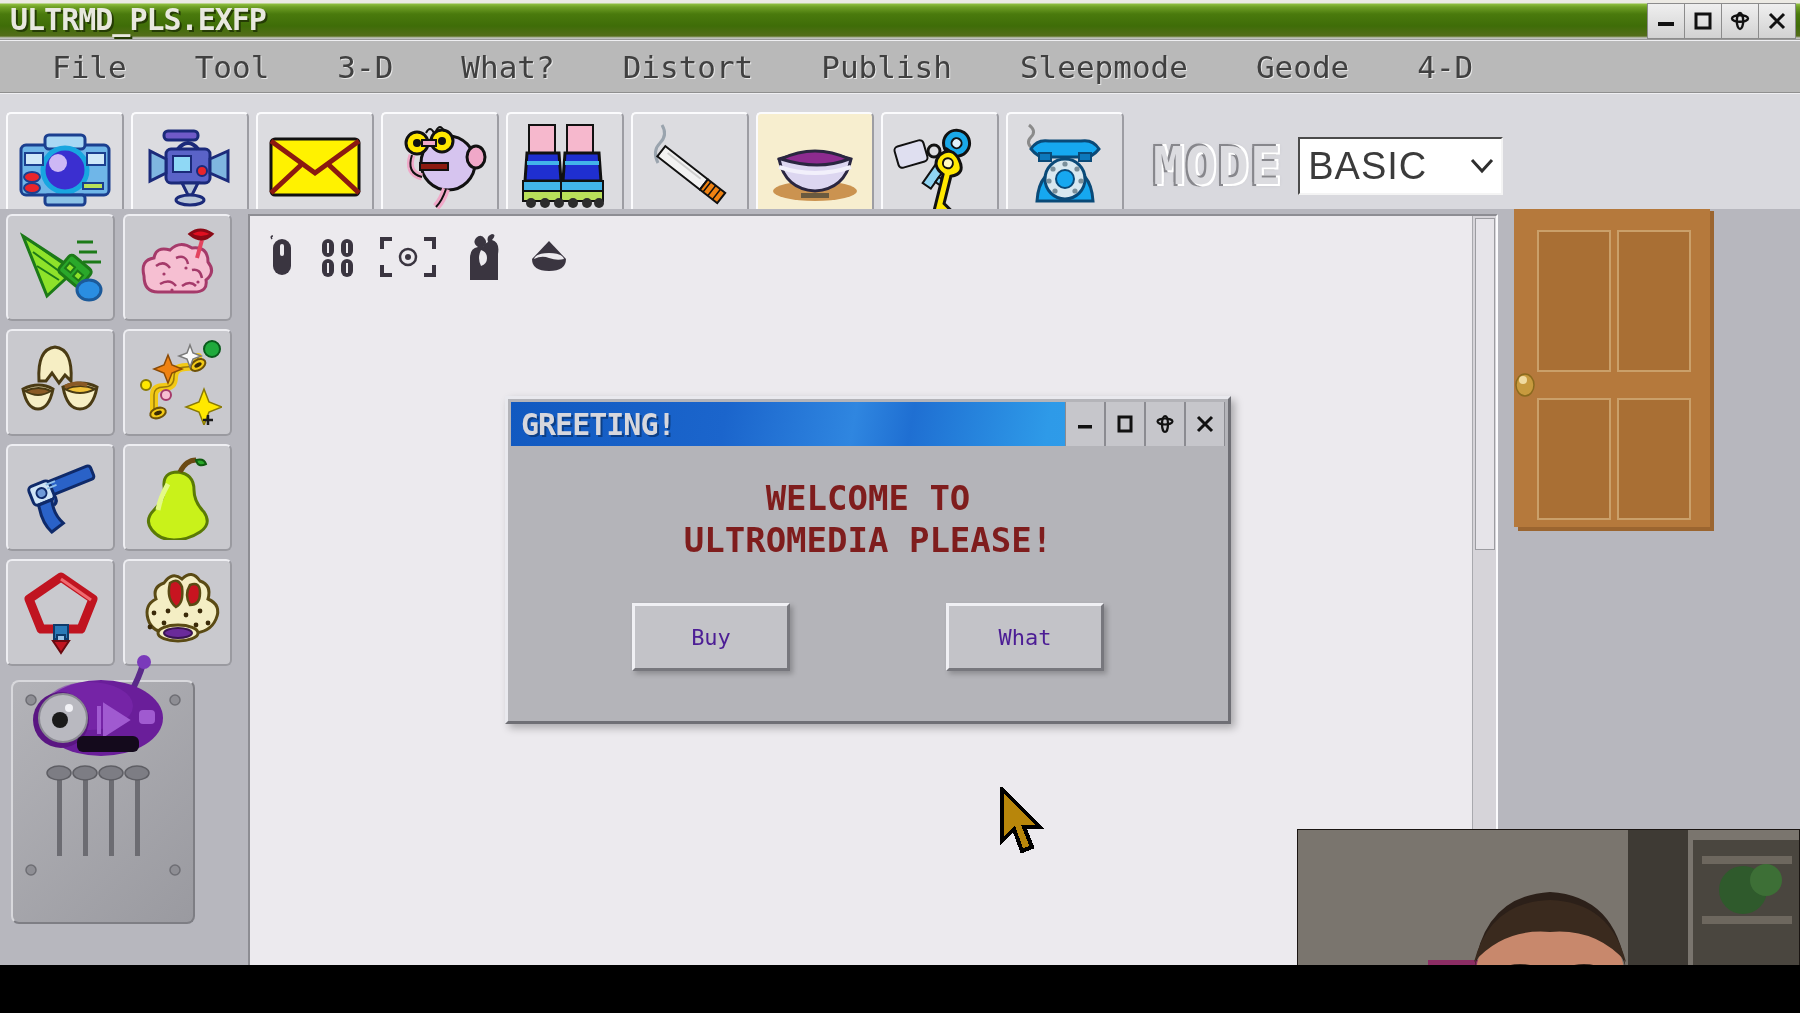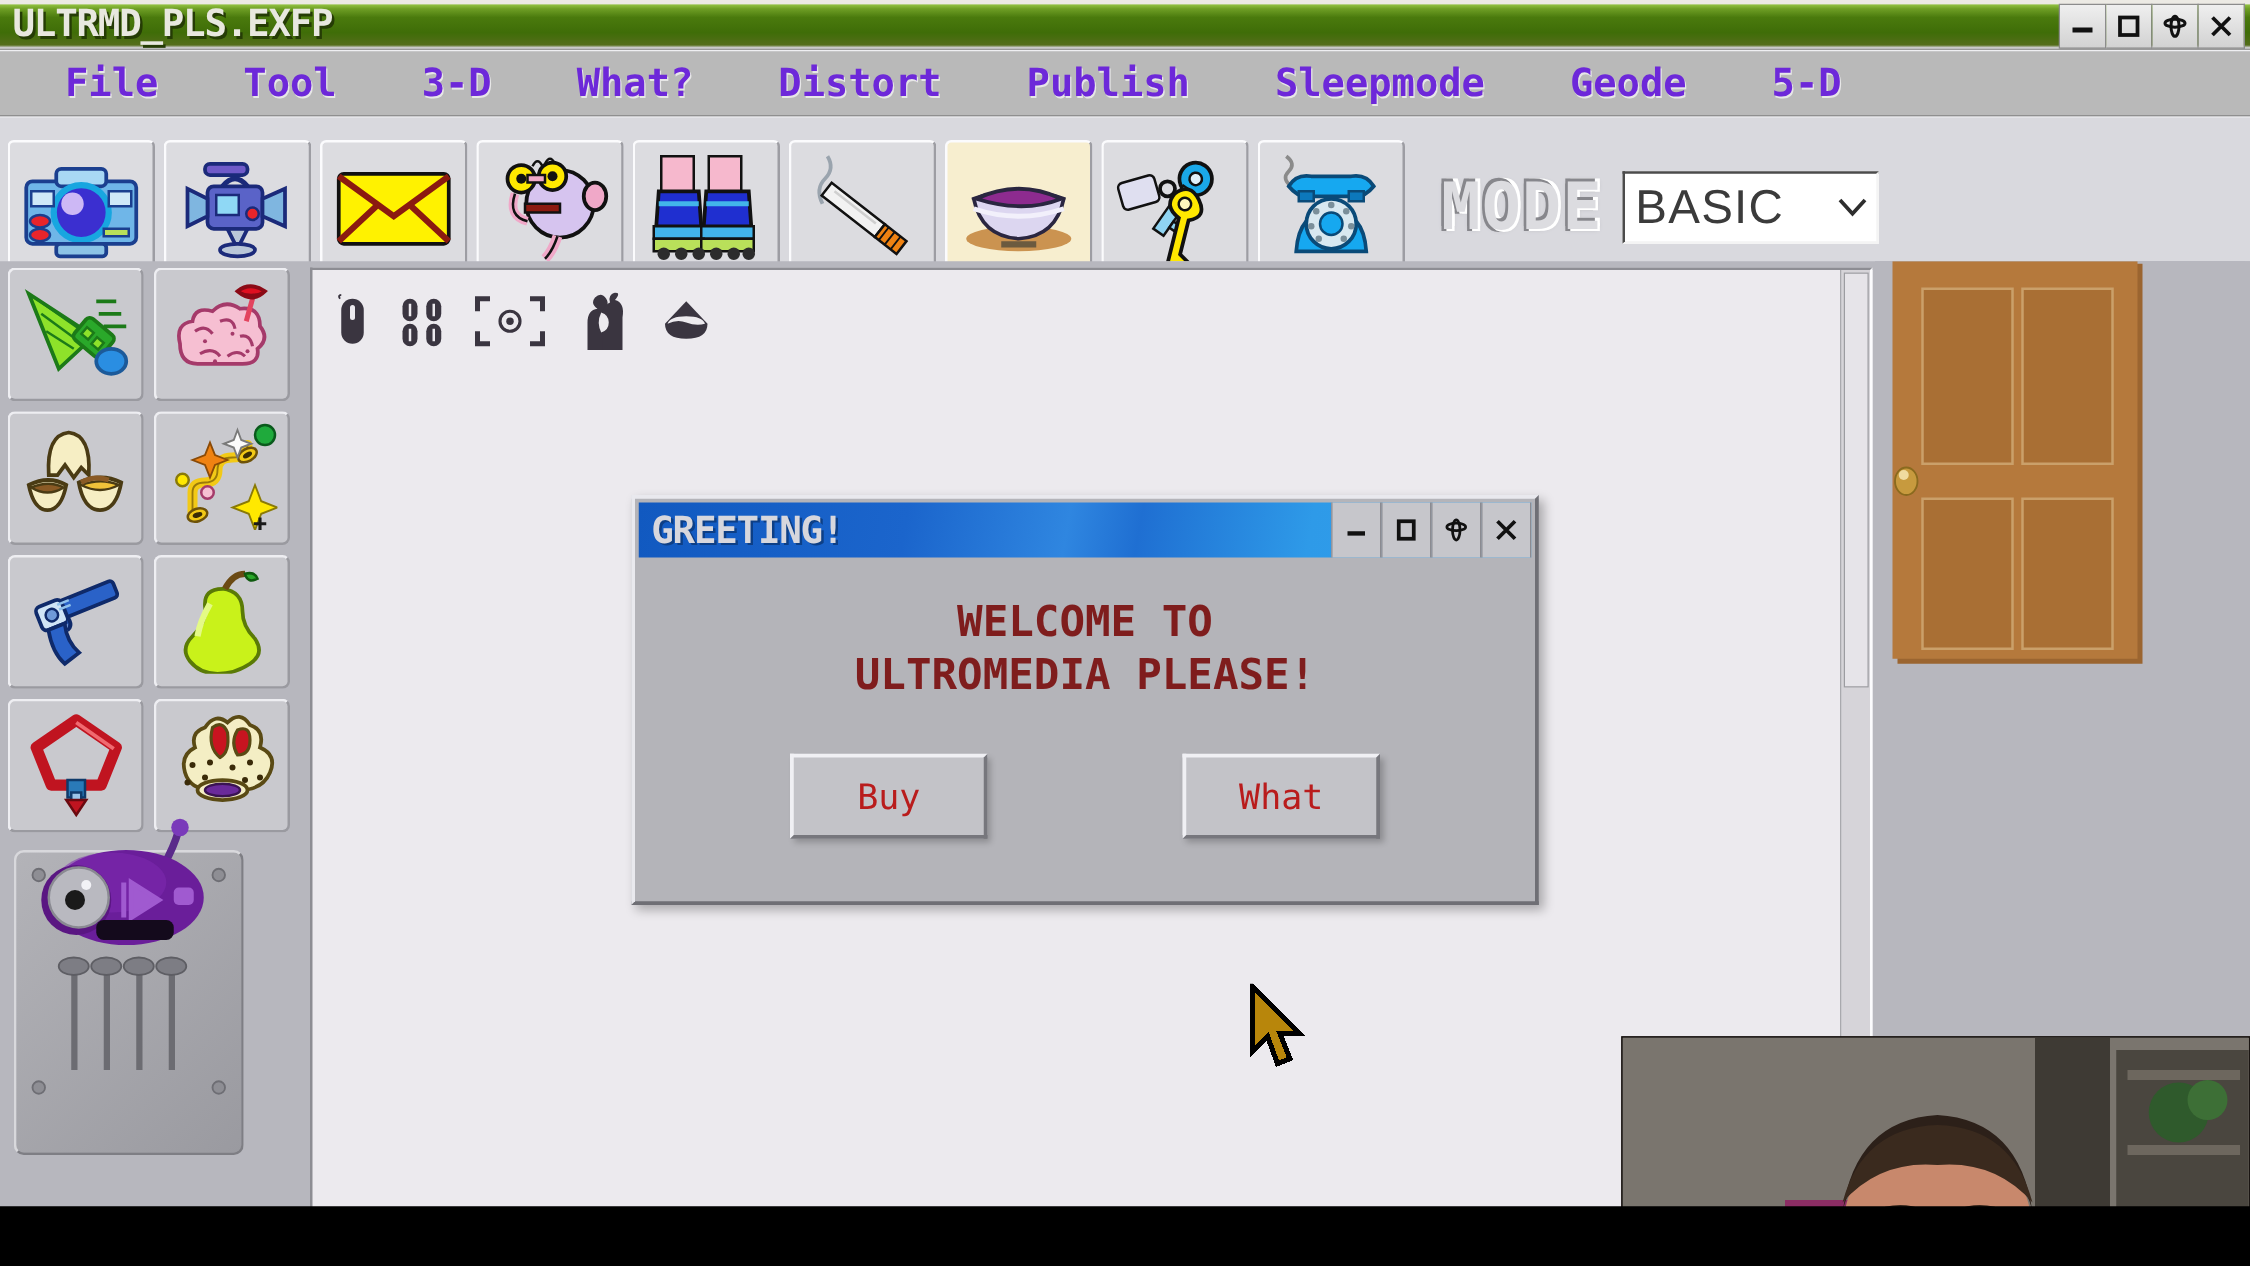--- a/index.html
+++ b/index.html
@@ -16,22 +16,22 @@
   .wbtns{position:absolute;right:4px;top:3px;display:flex;gap:0;}
   .wbtn{width:36px;height:34px;display:flex;align-items:center;justify-content:center;
     background:linear-gradient(180deg,#efefef,#d2d2d2);border:1px solid #8c8c8c;border-left:none;
     color:#111;font-size:22px;line-height:1;cursor:pointer;}
   .wbtn:first-child{border-left:1px solid #8c8c8c;}
   .wbtn svg{display:block;}
 
   
   .menubar{position:absolute;left:0;top:41px;width:1800px;height:52px;background:#b9b9b9;
     border-bottom:1px solid #8f8f8f;display:flex;align-items:center;box-sizing:border-box;}
-  .menuitem{font-family:"DejaVu Sans Mono","Liberation Mono",monospace;font-size:31px;font-weight:bold;
-    color:#6d28d9;text-shadow:1px 1px 0 #e7e7e7;padding:0 10px;cursor:pointer;white-space:nowrap;}
+  .menuitem{font-family:"DejaVu Sans Mono","Liberation Mono",monospace;font-size:31px;font-weight:normal;
+    color:#404040;text-shadow:1px 1px 0 #e7e7e7;padding:0 10px;cursor:pointer;white-space:nowrap;}
 
   
   .toolbar{position:absolute;left:0;top:94px;width:1800px;height:146px;background:#d9d9de;
     border-bottom:2px solid #a4a4a8;display:flex;align-items:center;padding-left:6px;box-sizing:border-box;}
   .tbtn{width:114px;height:105px;margin-right:7px;background:#dcdce0;
     border-top:2px solid #fbfbfd;border-left:2px solid #fbfbfd;border-right:2px solid #9d9da3;border-bottom:2px solid #9d9da3;
     border-radius:5px;display:flex;align-items:center;justify-content:center;cursor:pointer;overflow:hidden;}
   .tbtn svg{display:block;}
   .mode-label{margin-left:22px;font-family:"DejaVu Sans Mono","Liberation Mono",monospace;
     font-size:52px;font-weight:bold;letter-spacing:1px;color:#dcdce0;
@@ -75,21 +75,21 @@
     letter-spacing:-1px;color:#d7d7dd;text-shadow:2px 2px 0 #0d3f86;padding-left:10px;}
   .dlg-btns{position:absolute;right:0;top:0;height:44px;display:flex;}
   .dbtn{width:38px;height:44px;background:#c6c6cb;border-left:1px solid #8b8b91;border-right:1px solid #8b8b91;
     display:flex;align-items:center;justify-content:center;cursor:pointer;color:#111;}
   .dlg-body{padding-top:28px;text-align:center;}
   .dlg-text{font-family:"DejaVu Sans Mono","Liberation Mono",monospace;font-size:34px;font-weight:bold;
     color:#7f1d1d;line-height:42px;letter-spacing:0px;}
   .dlg-actions{display:flex;justify-content:space-around;margin-top:42px;padding:0 46px;}
   .dlg-btn{width:152px;height:62px;background:#c3c3c8;
     border-top:3px solid #f0f0f4;border-left:3px solid #f0f0f4;border-right:3px solid #77777d;border-bottom:3px solid #77777d;
-    font-family:"DejaVu Sans Mono","Liberation Mono",monospace;font-size:28px;color:#b91c1c;cursor:pointer;
+    font-family:"DejaVu Sans Mono","Liberation Mono",monospace;font-size:22px;color:#4c1d95;cursor:pointer;
     display:flex;align-items:center;justify-content:center;box-shadow:3px 3px 5px rgba(0,0,0,.22);}
 
   
   .cursor{position:absolute;left:994px;top:780px;width:56px;height:72px;pointer-events:none;}
 
   
   .door-area{position:absolute;left:1500px;top:0;width:300px;height:804px;background:#b7b7be;}
   .webcam{position:absolute;left:1297px;top:620px;width:503px;height:345px;overflow:hidden;background:#2b2622;
     border:1px solid #1a1512;box-sizing:border-box;}
   .bottom-bar{position:absolute;left:0;bottom:0;width:1800px;height:48px;background:#000;}
@@ -128,21 +128,21 @@
 
   <div class="menubar">
     <div class="menuitem" style="margin-left:42px">File</div>
     <div class="menuitem" style="margin-left:48px">Tool</div>
     <div class="menuitem" style="margin-left:48px">3-D</div>
     <div class="menuitem" style="margin-left:48px">What?</div>
     <div class="menuitem" style="margin-left:48px">Distort</div>
     <div class="menuitem" style="margin-left:48px">Publish</div>
     <div class="menuitem" style="margin-left:48px">Sleepmode</div>
     <div class="menuitem" style="margin-left:48px">Geode</div>
-    <div class="menuitem" style="margin-left:48px">5-D</div>
+    <div class="menuitem" style="margin-left:48px">4-D</div>
   </div>
 
   <div class="toolbar">
 
     <div class="tbtn">
       <span>
       <svg width="100" height="86" viewBox="0 0 100 86">
         <rect x="6" y="22" width="88" height="50" rx="5" fill="#6fb6e8" stroke="#1b3f8f" stroke-width="3"></rect>
         <rect x="30" y="12" width="40" height="14" rx="4" fill="#a8d8f4" stroke="#1b3f8f" stroke-width="3"></rect>
         <circle cx="50" cy="47" r="22" fill="#3b2fd0" stroke="#18a6e0" stroke-width="5"></circle>

